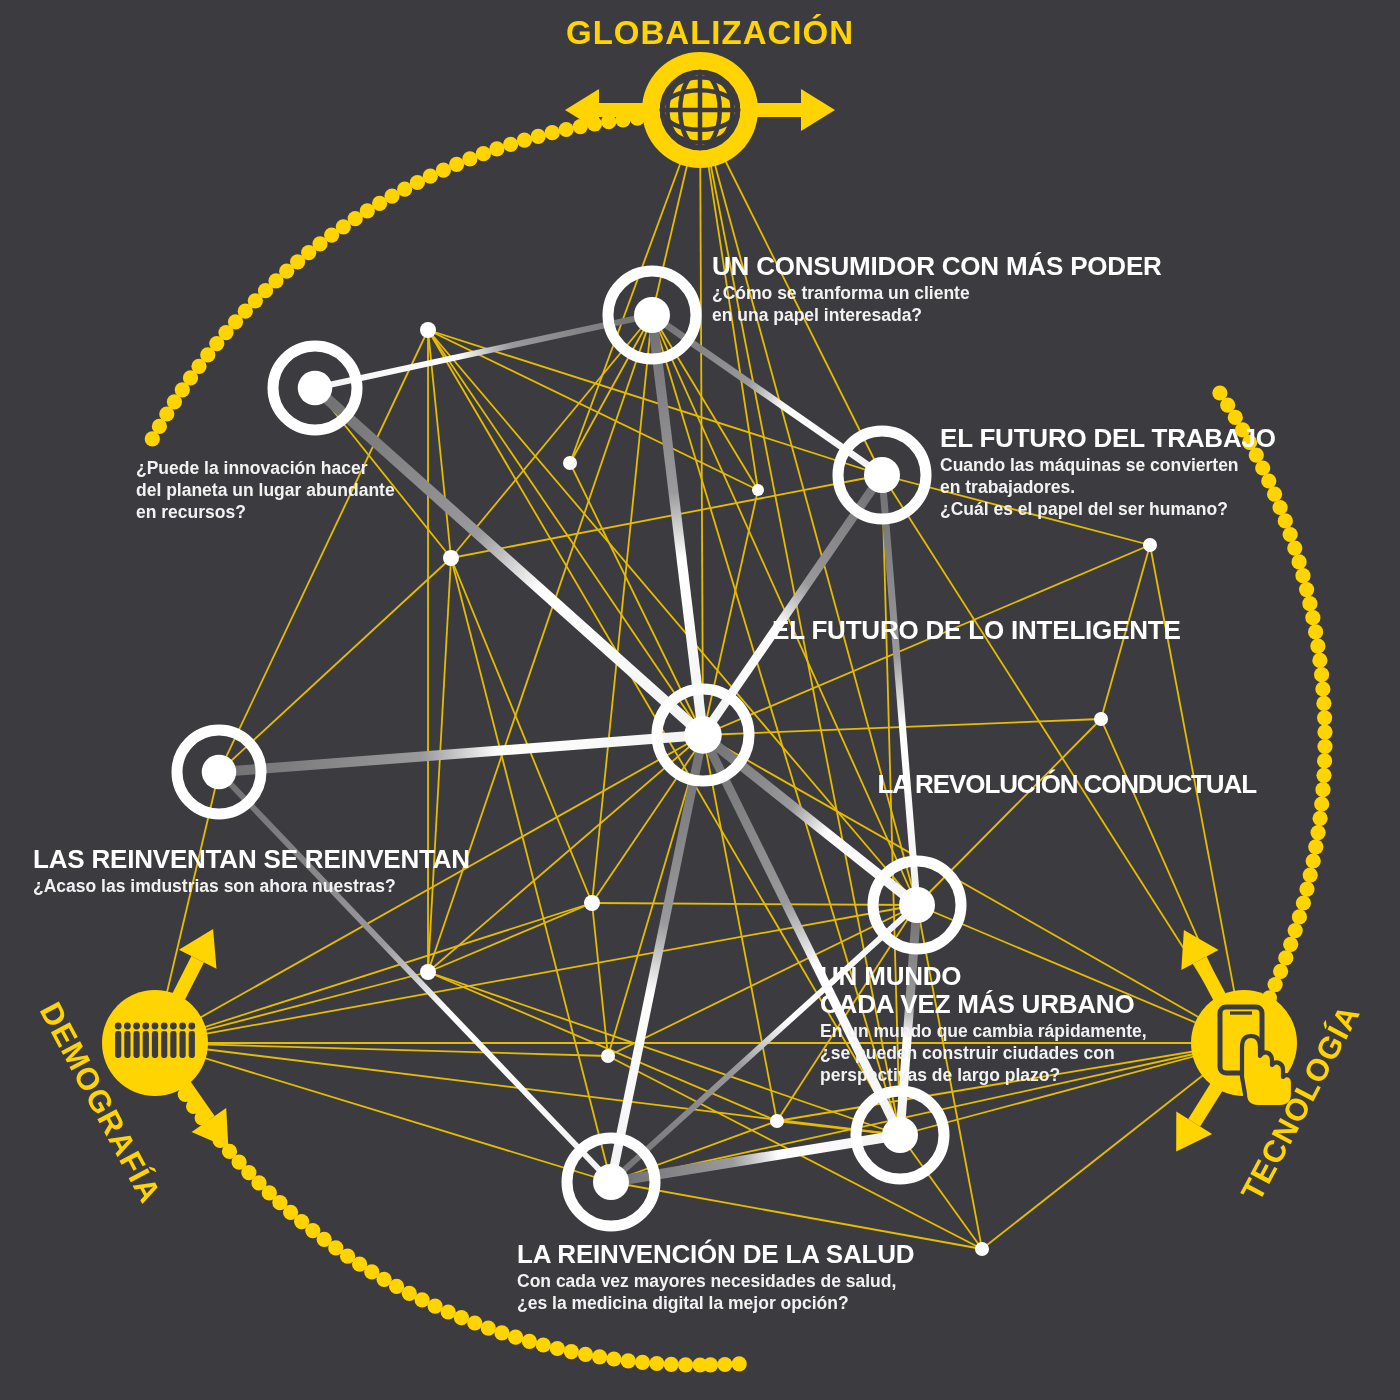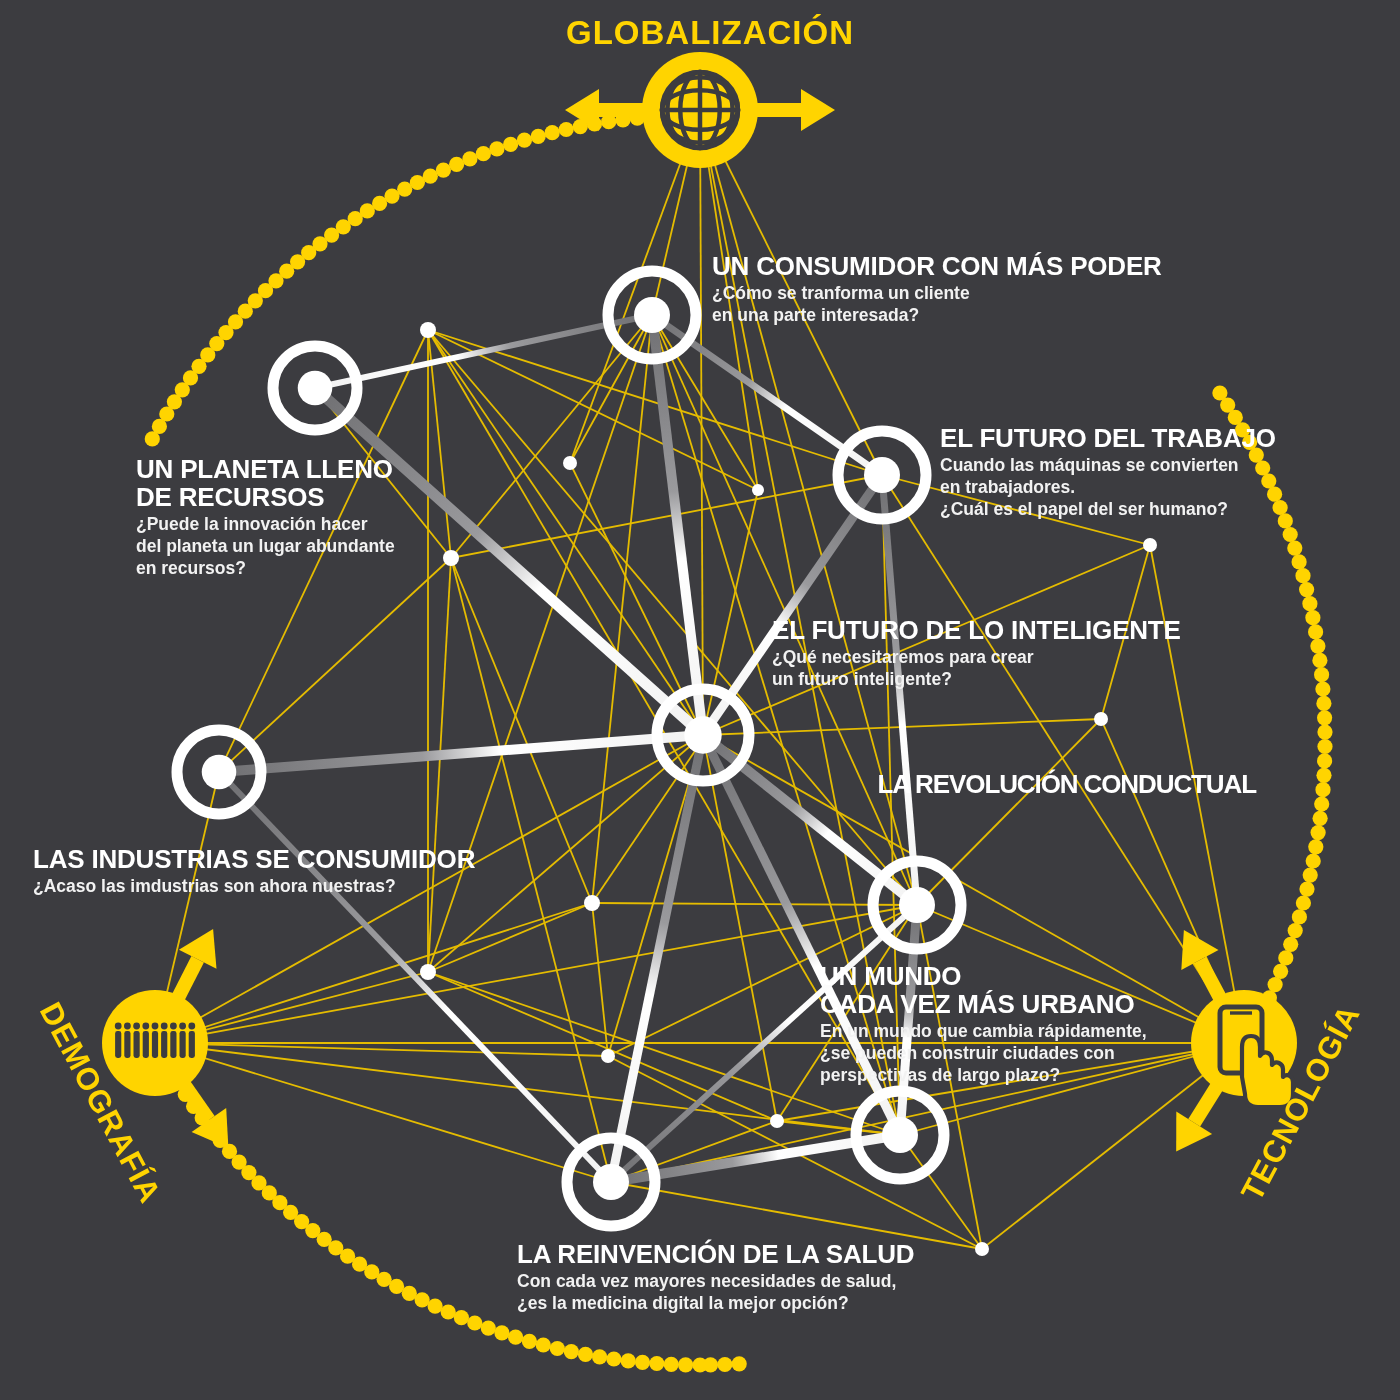--- a/index.html
+++ b/index.html
@@ -456,42 +456,38 @@
   </svg>
 
   <div class="corner-word" id="word-globalizacion" style="font-size: 33px; left: 710px; top: 33px; transform: translate(-50%, -50%) rotate(0deg);">GLOBALIZACIÓN</div>
   <div class="corner-word" id="word-demografia" style="font-size: 31px; left: 100px; top: 1103px; transform: translate(-50%, -50%) rotate(62deg);">DEMOGRAFÍA</div>
   <div class="corner-word" id="word-tecnologia" style="font-size: 31px; left: 1301px; top: 1103px; transform: translate(-50%, -50%) rotate(-62deg);">TECNOLOGÍA</div>
 
   <div id="labels">
       <div class="lbl" style="left: 712px; top: 252px;">
         <div class="t">UN CONSUMIDOR CON MÁS PODER</div>
         <div class="s">¿Cómo se tranforma un cliente
-en una parte interesada?</div>
+en una papel interesada?</div>
       </div>
       <div class="lbl" style="left: 136px; top: 455px;">
-        <div class="t">UN PLANETA LLENO
-DE RECURSOS</div>
         <div class="s">¿Puede la innovación hacer
 del planeta un lugar abundante
 en recursos?</div>
       </div>
       <div class="lbl" style="left: 940px; top: 416px; margin-top: 8px;">
         <div class="t">EL FUTURO DEL TRABAJO</div>
         <div class="s">Cuando las máquinas se convierten
 en trabajadores.
 ¿Cuál es el papel del ser humano?</div>
       </div>
       <div class="lbl" style="left: 772px; top: 616px;">
         <div class="t">EL FUTURO DE LO INTELIGENTE</div>
-        <div class="s">¿Qué necesitaremos para crear
-un futuro inteligente?</div>
       </div>
       <div class="lbl" style="left: 33px; top: 845px;">
-        <div class="t">LAS INDUSTRIAS SE CONSUMIDOR</div>
+        <div class="t">LAS REINVENTAN SE REINVENTAN</div>
         <div class="s">¿Acaso las imdustrias son ahora nuestras?</div>
       </div>
       <div class="lbl right cond" style="right: 144px; top: 770px; text-align: right;">
         <div class="t">LA REVOLUCIÓN CONDUCTUAL</div>
       </div>
       <div class="lbl" style="left: 820px; top: 962px;">
         <div class="t">UN MUNDO
 CADA VEZ MÁS URBANO</div>
         <div class="s">En un mundo que cambia rápidamente,
 ¿se pueden construir ciudades con

